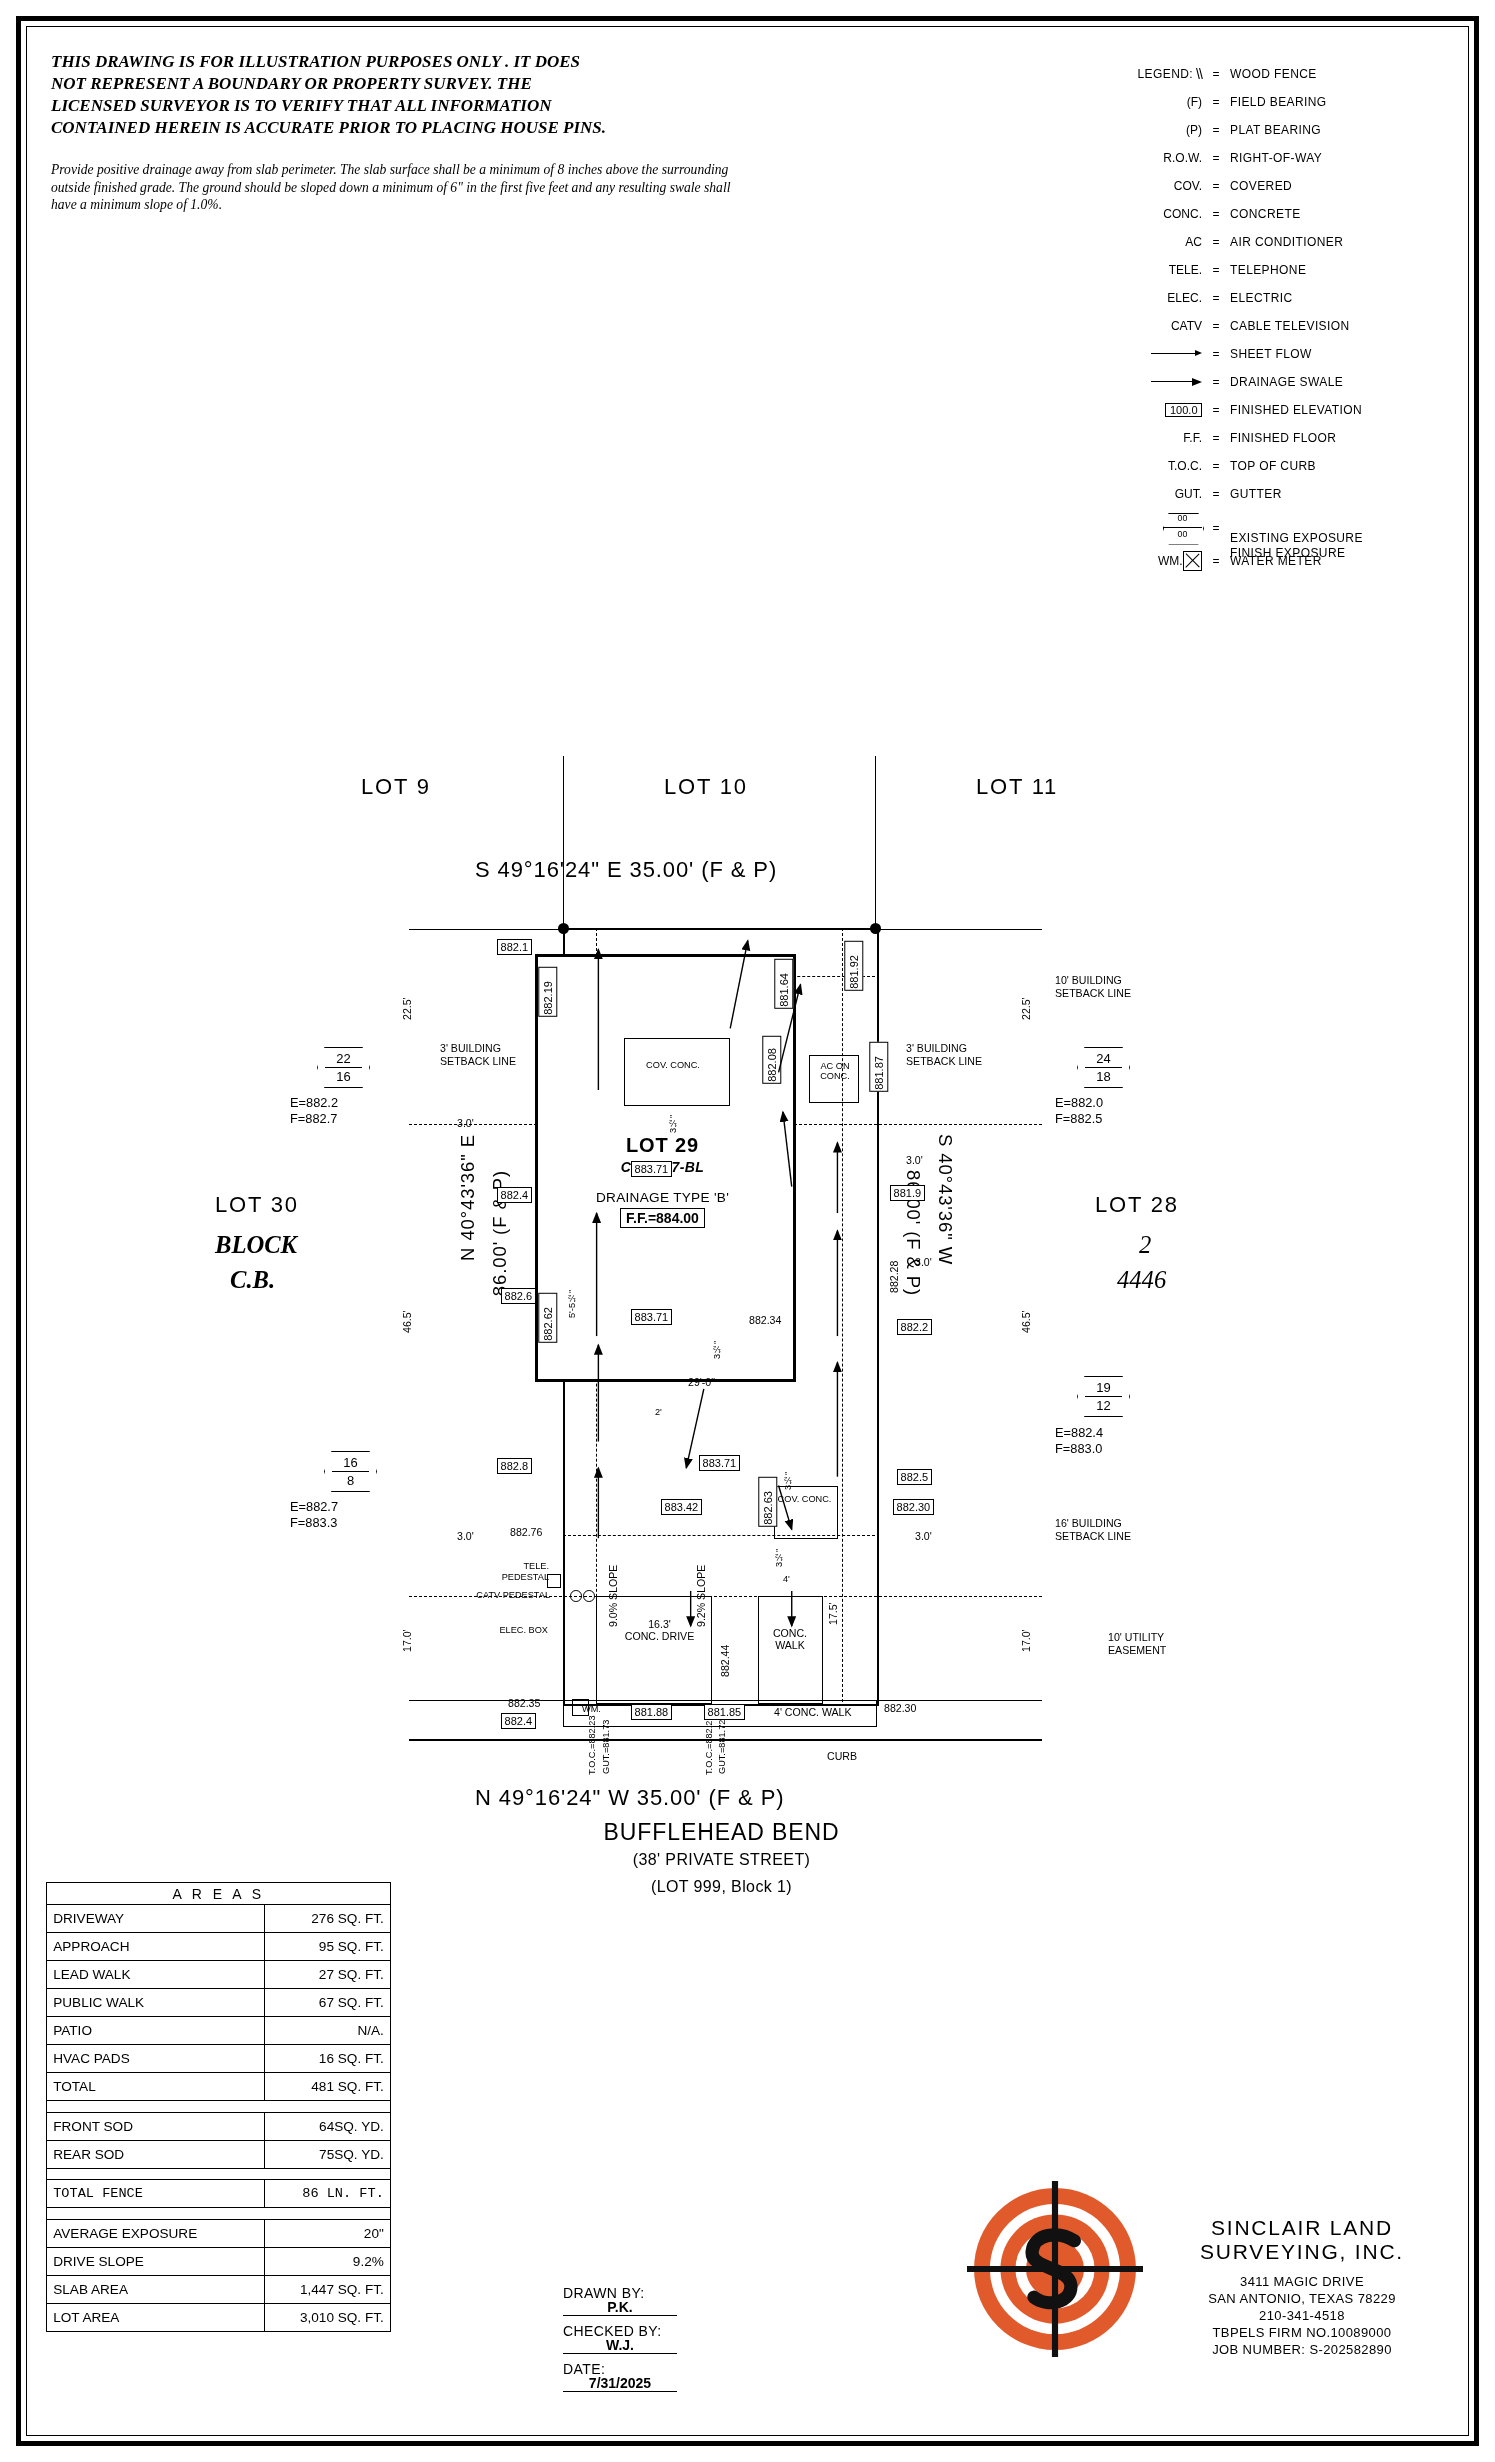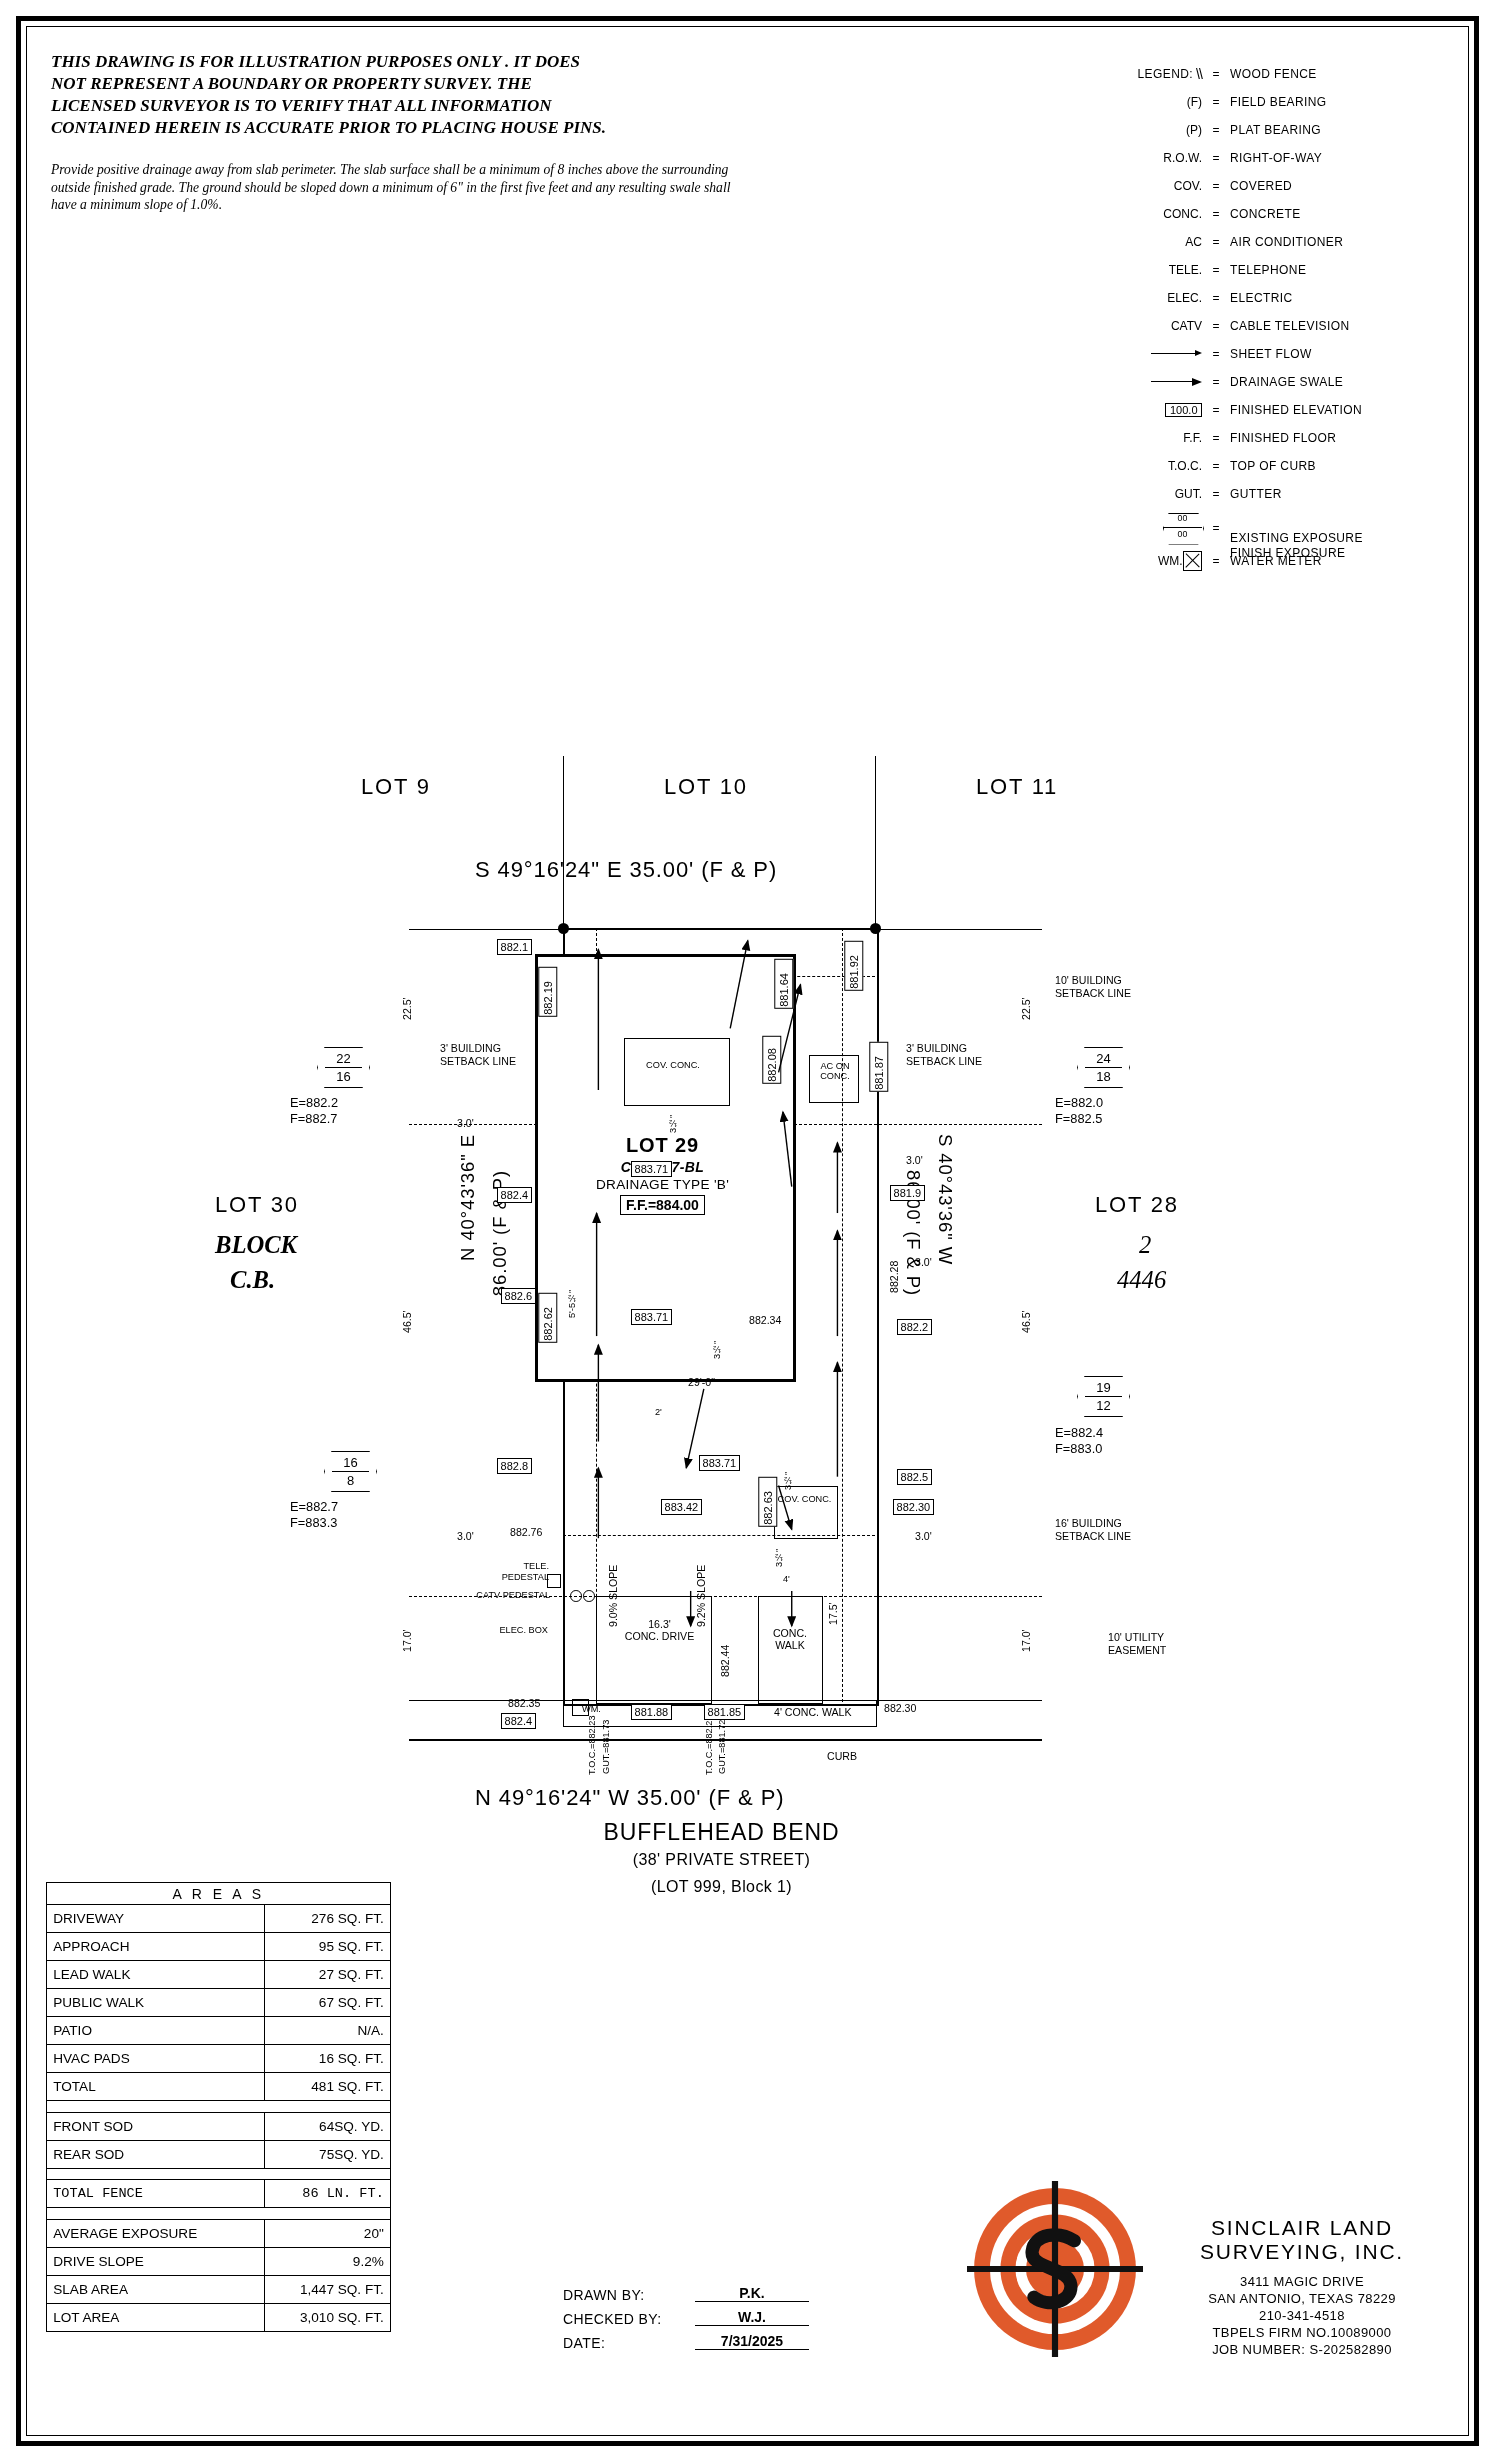--- a/index.html
+++ b/index.html
@@ -55,39 +55,39 @@
   .vert { width:1.4px; }
   .horz { height:1.4px; }
   .dash { border-top:1.2px dashed #000; }
   .dashv { border-left:1.2px dashed #000; }
 
   
   #house { left:535px; top:954px; width:255px; height:422px; border:3.5px solid #000; background:#fff; }
   #houseLabel { left:535px; top:1134px; width:255px; text-align:center; }
   #houseLabel .ln1 { font-size:20px; font-weight:bold; letter-spacing:0.9px; }
   #houseLabel .ln2 { font-size:14px; font-style:italic; font-weight:bold; letter-spacing:0.4px; margin-top:1.8px; }
-  #houseLabel .ln3 { font-size:13.6px; letter-spacing:0.3px; margin-top:2px; }
+  #houseLabel .ln3 { font-size:13.6px; letter-spacing:0.3px; margin-top:15px; }
   #houseLabel .ff { display:inline-block; border:1.8px solid #000; padding:0.9px 5.3px; font-size:14px; font-weight:bold; margin-top:3.5px; }
 
   .vtext { writing-mode:vertical-rl; transform:rotate(180deg); }
   .vtext2 { writing-mode:vertical-rl; }
 
   
   #areas { left:46px; top:1882px; width:343px; border:1.8px solid #000; font-size:13.6px; }
   #areas .hdr { text-align:center; font-weight:normal; letter-spacing:3.5px; border-bottom:1.3px solid #000; padding:2.6px 0; font-size:14px; }
   #areas .row { display:flex; border-bottom:1.1px solid #000; height:27px; align-items:center; }
   #areas .row.gap { border-bottom:none; height:10.6px; }
   #areas .row .k { flex:1; padding-left:6.2px; }
   #areas .row .v { width:119px; text-align:right; padding-right:6.2px; border-left:1.1px solid #000; height:100%; display:flex; align-items:center; justify-content:flex-end; }
   #areas .row.last { border-bottom:none; }
 
   
   #titleblock { left:528px; top:2111px; width:369px; text-align:center; font-family:"Liberation Serif", serif; font-style:italic; font-weight:bold; font-size:17px; line-height:1.32; letter-spacing:0.4px; }
   #signoff { left:563px; top:2286px; font-family:"Liberation Sans", sans-serif; font-size:14px; line-height:1.0; }
-  #signoff .srow { display:flex; align-items:flex-end; margin-bottom:8px; }
+  #signoff .srow { display:flex; align-items:flex-start; margin-bottom:8px;flex-direction:column; }
   #signoff .slab { width:132px; letter-spacing:0.4px; }
   #signoff .sval { width:114px; border-bottom:1.4px solid #000; text-align:center; font-weight:bold; padding-bottom:0.9px; }
 
   
   #company { left:1170px; top:2216px; width:264px; }
   #company .c1 { font-size:21px; letter-spacing:1.8px; text-align:center; }
   #company .c2 { font-size:13px; letter-spacing:0.4px; text-align:center; margin-top:8.8px; line-height:1.32; }
   #logo { left:967px; top:2181px; width:176px; height:176px; }
 </style>
 </head>

